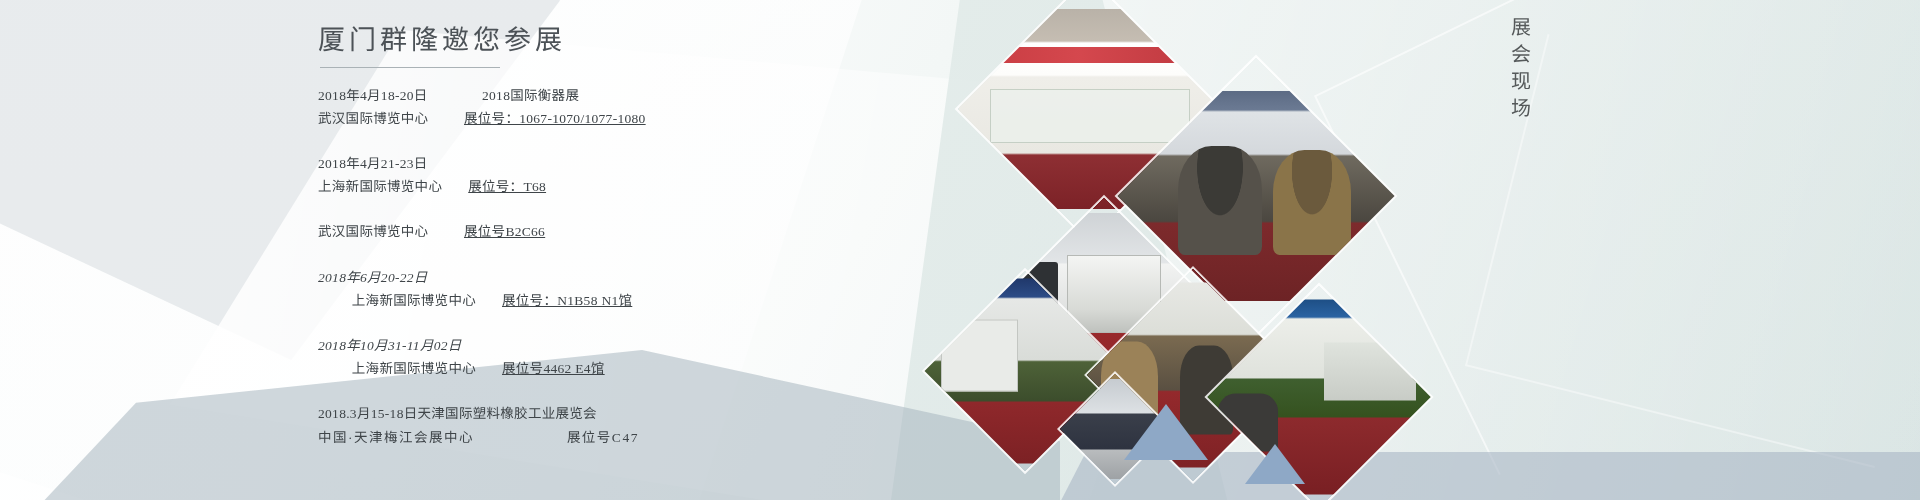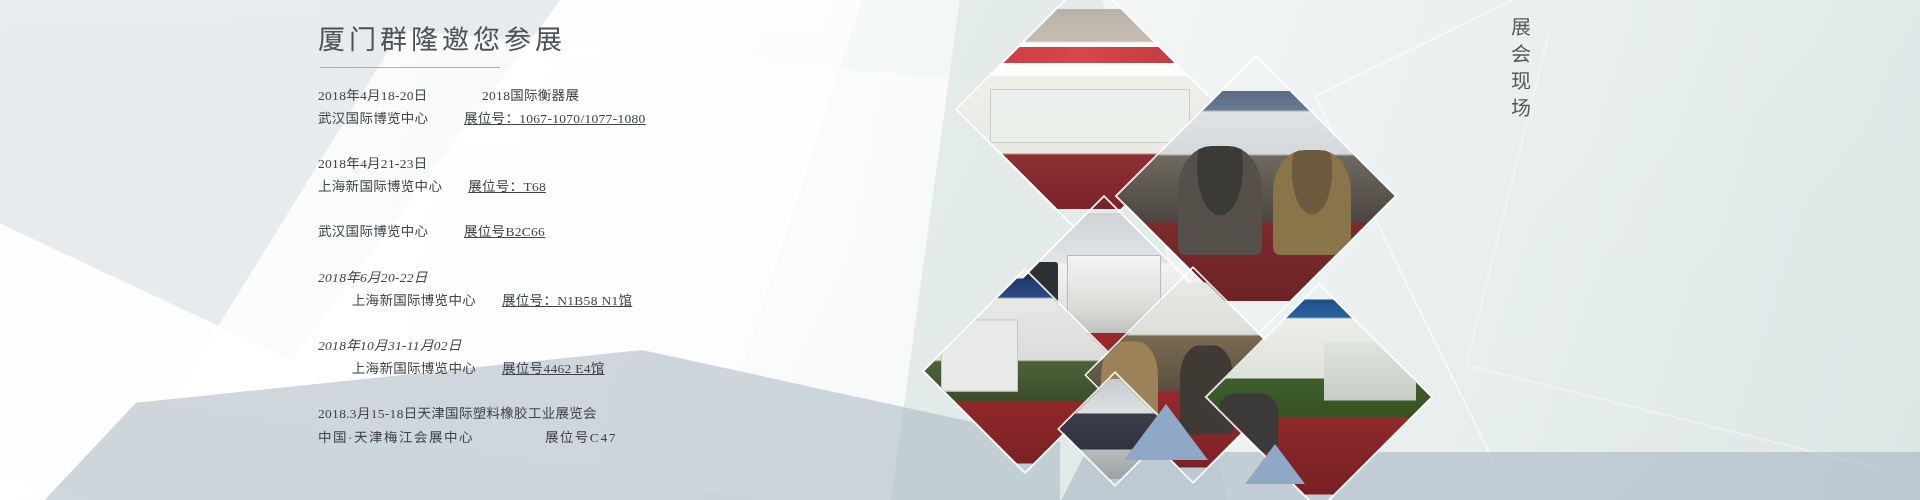--- a/index.html
+++ b/index.html
@@ -90,21 +90,21 @@
   .event .col-date{min-width:120px;flex:0 0 auto;}
   .event .col-venue{min-width:120px;flex:0 0 auto;}
   .event .col-name{margin-left:23px;text-align:center;}
   .event .col-booth{margin-left:5px;text-decoration:underline;}
 
   .event.wide .col-date{min-width:158px;font-style:italic;}
   .event.wide .col-venue{min-width:158px;text-align:right;}
 
   .event.plain .row{display:block;}
   .event.plain .line2{letter-spacing:1.5px;}
-  .event.plain .line2 .booth{margin-left:66px;}
+  .event.plain .line2 .booth{margin-left:88px;}
 
   
   .collage{position:absolute;left:1030px;top:0;width:420px;height:500px;}
   .dia{
     position:absolute;overflow:hidden;
     transform:rotate(45deg);
     box-shadow:0 0 0 2px rgba(255,255,255,.85);
   }
   .dia > .ph{
     position:absolute;left:50%;top:50%;

